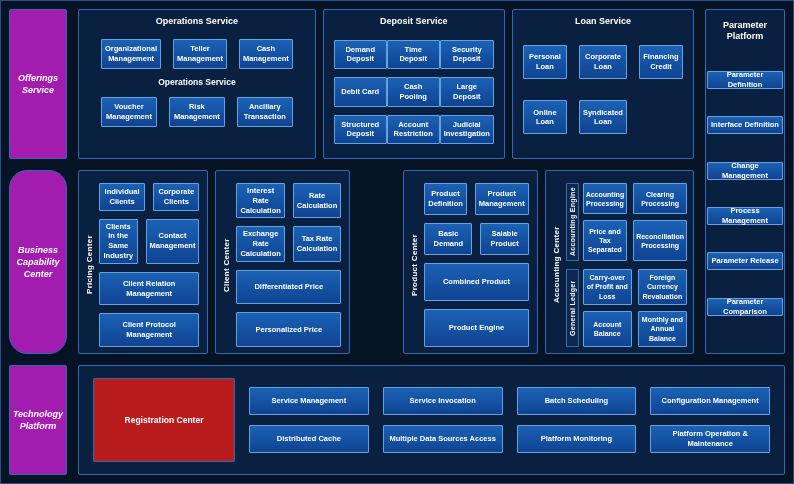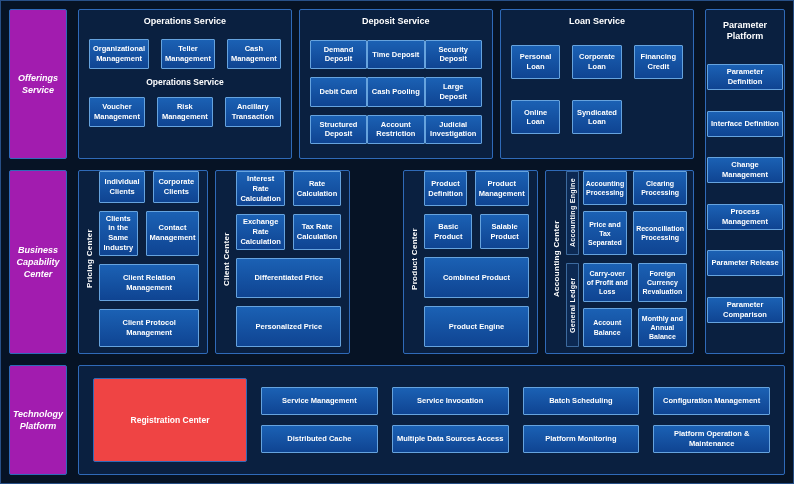--- a/index.html
+++ b/index.html
@@ -20,21 +20,21 @@
 
   
   .side-label {
     border:1px solid #2f6ab8;
     background:#a21caf;
     display:flex; align-items:center; justify-content:center;
     text-align:center; font-weight:bold; font-size:9px;
     padding:4px; line-height:1.35; border-radius:2px;font-style:italic;
   }
   .r1 { grid-column:1; grid-row:1; }
-  .r2 { grid-column:1; grid-row:2; }
+  .r2 { grid-column:1; grid-row:2;border-radius:18px; }
   .r3 { grid-column:1; grid-row:3; }
 
   .top-main { grid-column:2; grid-row:1; display:flex; gap:7px; }
   .mid-main { grid-column:2; grid-row:2; display:flex; gap:7px; }
 
   .panel {
     background:#0a2040;
     border:1px solid #2f6ab8;
     border-radius:2px;
   }
@@ -47,42 +47,42 @@
     background:linear-gradient(180deg,#1b61b4 0%, #0f4492 100%);
     border:1px solid #66a3de;
     border-radius:1px;
     display:flex; align-items:center; justify-content:center;
     text-align:center;
     font-size:7.5px; font-weight:bold; line-height:1.3;
     padding:2px 3px; color:#fff;
   }
 
   
-  .ops { flex:1.03; display:flex; flex-direction:column; padding:0 10px 8px; }
+  .ops { flex:1.03; display:flex; flex-direction:column; padding:0 22px 8px; }
   .ops .row { display:flex; gap:12px; margin-top:10px; }
   .ops .row .item { flex:1; height:30px; }
   .ops .subtitle { text-align:center; font-size:8.5px; font-weight:bold; margin-top:8px; }
 
   
   .deposit { flex:1; display:flex; flex-direction:column; padding:0 10px 14px; }
   .deposit .grid9 { flex:1; display:grid; grid-template-columns:repeat(3,1fr); gap:8px 0; margin-top:11px; }
   .deposit .item { min-height:26px; }
 
   
   .loan { flex:1; display:flex; flex-direction:column; padding:0 10px 10px; }
   .loan .grid6 { flex:1; display:grid; grid-template-columns:repeat(3,1fr);
     grid-template-rows:34px 34px; gap:8px 12px; align-content:space-evenly; margin-top:2px; }
 
   
   .param { grid-column:3; grid-row:1 / span 2; display:flex; flex-direction:column; padding:4px 1px 10px; }
   .param .list { flex:1; display:flex; flex-direction:column; justify-content:space-evenly; }
-  .param .item { height:26px; }
-
-  
-  .mid { display:flex; padding:0 8px 6px 3px; gap:3px; }
+  .param .item { height:18px; }
+
+  
+  .mid { display:flex; padding:12px 8px 6px 3px; gap:3px; }
   .mid.p1 { flex:1; } .mid.p2 { flex:0.97; } .mid.p3 { flex:0.96;margin-left:46px; } .mid.p4 { flex:1.08; padding-right:6px; }
   .vlabel {
     writing-mode:vertical-rl; transform:rotate(180deg);
     display:flex; align-items:center; justify-content:center;
     text-align:center; font-size:8px; font-weight:bold;
     width:14px; color:#fff; letter-spacing:0.3px;
   }
   .mid-content { flex:1; display:flex; flex-direction:column; gap:8px; }
   .pair-row { display:flex; gap:8px; flex:1; }
   .pair-row .item { flex:1; }
@@ -96,22 +96,22 @@
     border:1px solid rgba(102,163,222,0.55);
     background:rgba(21,64,128,0.3);
     border-radius:1px;
   }
   .acc-grid { flex:1; display:grid; grid-template-columns:1fr 1fr; gap:6px; }
   .acc-grid .item { font-size:7px; padding:1px 2px; }
 
   
   .bottom { grid-column:2 / span 2; grid-row:3; display:flex; align-items:center; gap:14px; padding:12px 14px; }
   .reg {
-    width:154px; align-self:stretch;
-    border:1px solid #2f6ab8; background:#ef4444; border-radius:2px;
+    width:142px; align-self:stretch;
+    border:1px solid #2f6ab8; background:#b91c1c; border-radius:2px;
     display:flex; align-items:center; justify-content:center;
     font-size:8.5px; font-weight:bold; text-align:center;
   }
   .tech-grid {
     flex:1; align-self:stretch;
     display:grid; grid-template-columns:repeat(4,1fr);
     grid-template-rows:28px 28px; gap:0 14px; align-content:space-evenly;
   }
 </style>
 </head>
@@ -214,21 +214,21 @@
     </div>
 
     <div class="panel mid p3">
       <div class="vlabel">Product Center</div>
       <div class="mid-content">
         <div class="pair-row">
           <div class="item">Product Definition</div>
           <div class="item">Product Management</div>
         </div>
         <div class="pair-row">
-          <div class="item">Basic Product</div>
+          <div class="item">Basic Demand</div>
           <div class="item">Salable Product</div>
         </div>
         <div class="item wide">Combined Product</div>
         <div class="item wide">Product Engine</div>
       </div>
     </div>
 
     <div class="panel mid p4">
       <div class="vlabel">Accounting Center</div>
       <div class="acc-groups">

